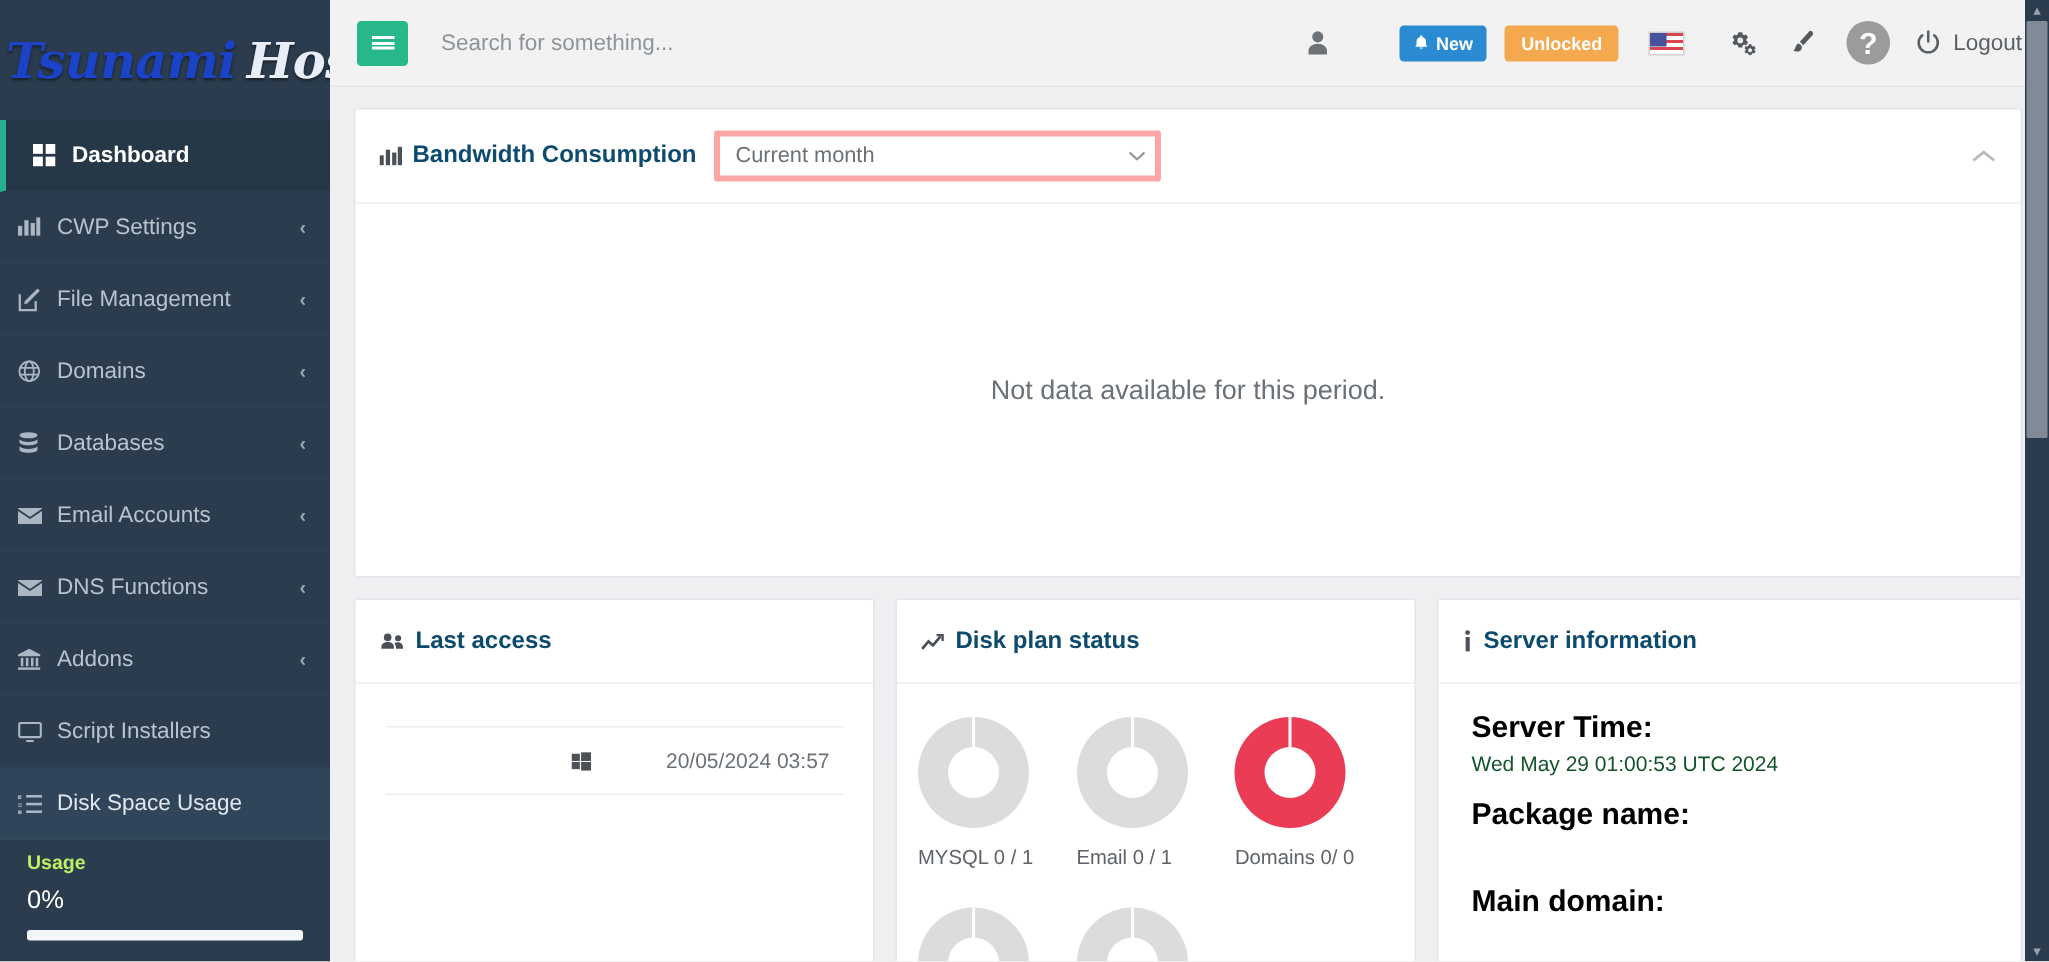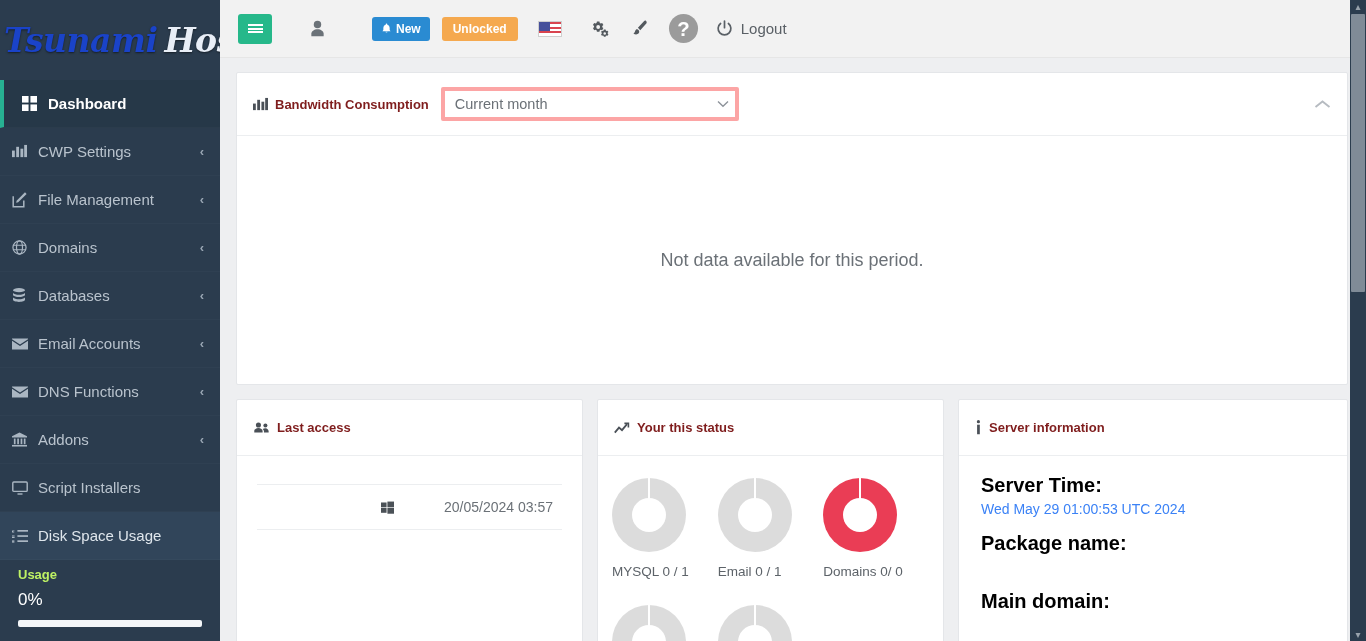--- a/index.html
+++ b/index.html
@@ -129,21 +129,21 @@
     border-radius: 2px;
     margin-bottom: 14px;
   }
   .panel-head {
     display: flex; align-items: center;
     padding: 14px 16px;
     border-bottom: 1px solid #eceef0;
     min-height: 56px;
   }
   .panel-title {
-    font-size: 13px; font-weight: bold; color: #7f1d1d;
+    font-size: 16px; font-weight: bold; color: #0c4a6e;
     display: flex; align-items: center; gap: 7px;
     white-space: nowrap;
   }
   .collapse-btn { margin-left: auto; color: #b6bbc1; cursor: pointer; }
 
   .select-box {
     margin-left: 12px;
     width: 298px; height: 34px;
     border: 4px solid #fca5a5;
     background: #fff;
@@ -192,21 +192,21 @@
     width: 34px; height:34px; border-radius:50%; background:#fff;
   }
   .donut .gap {
     position:absolute; left:50%; top:0; transform:translateX(-50%);
     width: 2px; height: 21px; background:#fff;
   }
   .donut-label { margin-top: 12px; font-size: 13.5px; color: #5d6369; white-space: nowrap; }
 
   .srv-body { padding: 18px 22px 10px 22px; }
   .srv-h { font-size: 20px; font-weight: bold; color: #000000; margin-bottom: 4px; }
-  .srv-v { font-size: 14px; color: #3b82f6; margin-bottom: 14px; min-height: 17px; }
+  .srv-v { font-size: 14px; color: #14532d; margin-bottom: 14px; min-height: 17px; }
 
   
   .pagescroll {
     position: absolute; right: 0; top: 0; width: 16px; height: 641px;
     background: #2b3c4e;
   }
   .pagescroll .arrow { position:absolute; left:0; right:0; text-align:center; color:#98a2ac; font-size:10px; }
   .pagescroll .arrow.up { top: 1px; }
   .pagescroll .arrow.down { bottom: 1px; }
   .pagescroll .thumb {
@@ -363,20 +363,21 @@
   <section class="main">
 
     <header class="topbar">
       <div class="burger">
         <div>
             <span></span>
             <span></span>
             <span></span>
           </div>
       </div>
+      <input class="search-input" type="text" placeholder="Search for something..." style="">
 
       <div class="topbar-right">
         <div class="tb-item tb-user">
           <svg width="17" height="17" viewBox="0 0 16 16" fill="currentColor">
               <circle cx="8" cy="4.3" r="3.5"></circle>
               <path d="M8 8.6c-3.2 0-5.8 2-5.8 4.4v2.3h11.6v-2.3c0-2.4-2.6-4.4-5.8-4.4z"></path>
             </svg>
         </div>
 
         <div class="badge badge-new">
@@ -502,21 +503,21 @@
 
         <div class="panel col-plan">
           <div class="panel-head">
             <div class="panel-title">
               <span>
                 <svg width="16" height="14" viewBox="0 0 16 14" fill="none" stroke="#4a5057" stroke-width="1.8">
                     <path d="M0.8 11.6 5 6.6l3 2.6 5-6"></path>
                     <path d="M10.4 2.4h4v4" stroke-width="1.6"></path>
                   </svg>
               </span>
-              <span>Your this status</span>
+              <span>Disk plan status</span>
             </div>
           </div>
           <div class="plan-body">
             <div class="donut-cell">
               <div class="donut">
                 <div class="ring" style="background: conic-gradient(rgb(220, 220, 220) 0deg, rgb(220, 220, 220) 0deg, rgb(220, 220, 220) 0deg, rgb(220, 220, 220) 360deg);"></div>
                   <div class="hole"></div>
                   <div class="gap"></div>
               </div>
               <div class="donut-label">MYSQL 0 / 1</div>

